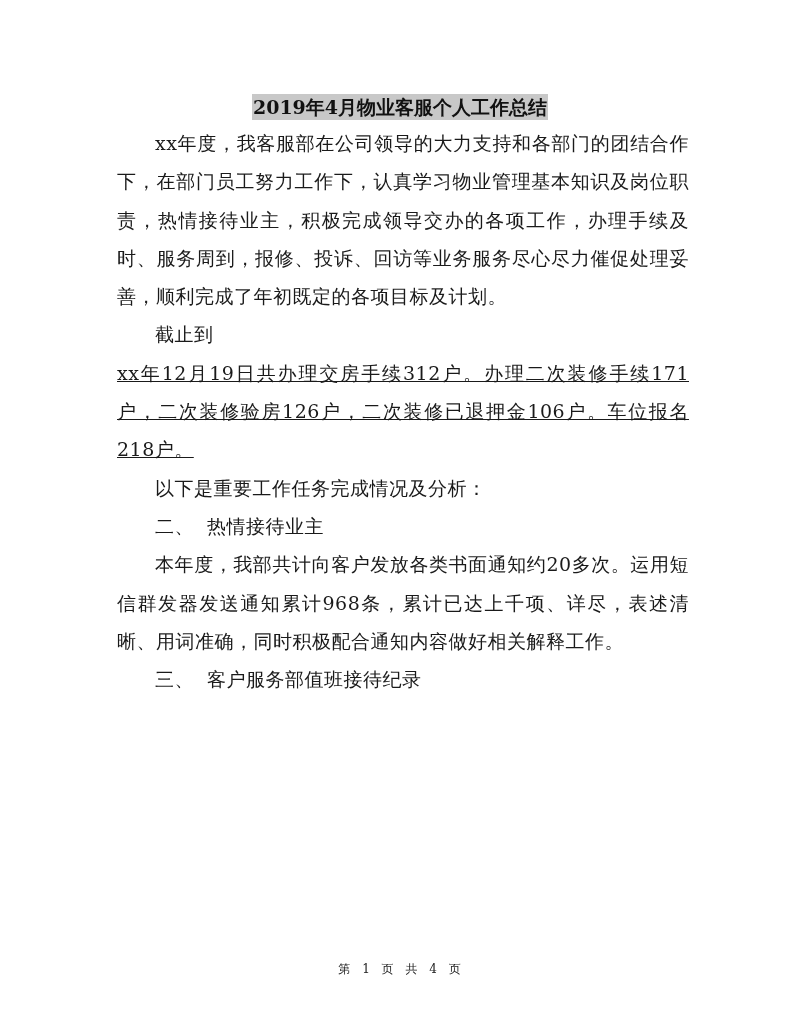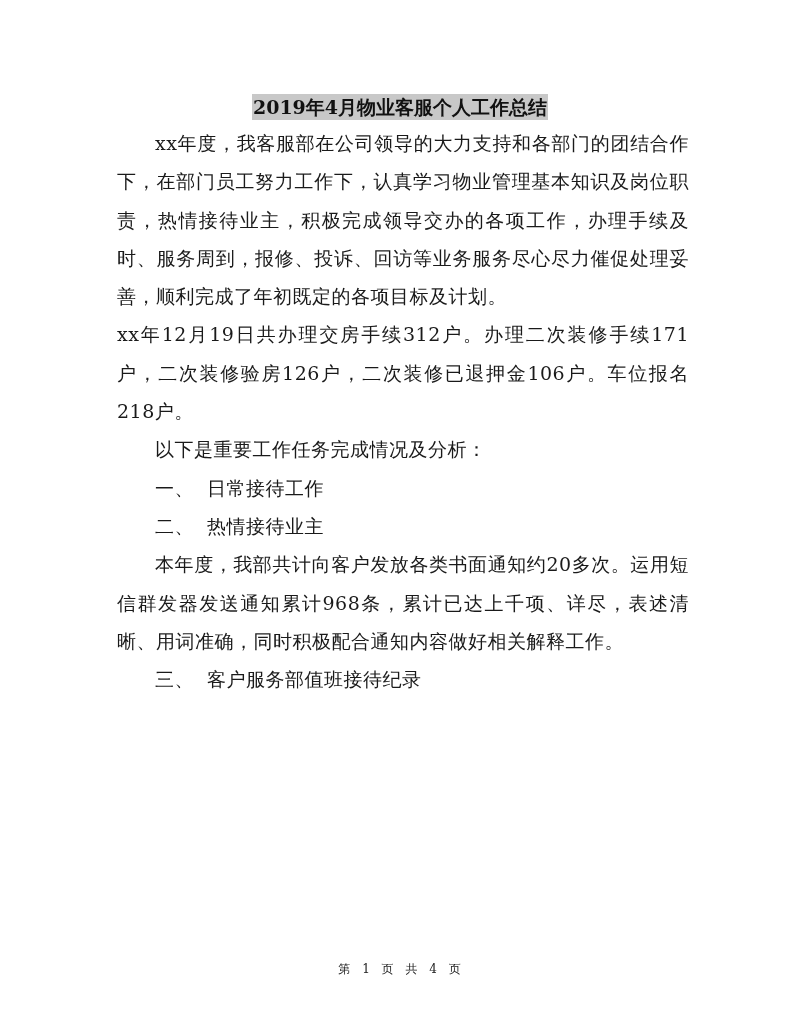--- a/index.html
+++ b/index.html
@@ -50,20 +50,21 @@
       line-height: 38.3px;
       letter-spacing: 0.5px;
       text-align: justify;
     }
     .para {
       margin: 0;
       text-indent: 2em;
     }
     .para.noindent {
       text-indent: 0;
+      text-decoration: underline;
     }
     .heading {
       margin: 0;
       text-indent: 2em;
       white-space: pre;
     }
     .footer {
       position: absolute;
       top: 961px;
       left: 0;
@@ -79,23 +80,23 @@
 <body>
 
 <div class="page">
 
   <div class="title-wrap">
     <span class="title">2019年4月物业客服个人工作总结</span>
   </div>
 
   <div class="body">
     <p class="para">xx年度，我客服部在公司领导的大力支持和各部门的团结合作下，在部门员工努力工作下，认真学习物业管理基本知识及岗位职责，热情接待业主，积极完成领导交办的各项工作，办理手续及时、服务周到，报修、投诉、回访等业务服务尽心尽力催促处理妥善，顺利完成了年初既定的各项目标及计划。</p>
+    <p class="para">截止到</p>
     <p class="para noindent">xx年12月19日共办理交房手续312户。办理二次装修手续171户，二次装修验房126户，二次装修已退押金106户。车位报名218户。</p>
     <p class="para">以下是重要工作任务完成情况及分析：</p>
-    <p class="heading">一、  日常接待工作</p>
     <p class="heading">二、  热情接待业主</p>
     <p class="para">本年度，我部共计向客户发放各类书面通知约20多次。运用短信群发器发送通知累计968条，累计已达上千项、详尽，表述清晰、用词准确，同时积极配合通知内容做好相关解释工作。</p>
     <p class="heading">三、  客户服务部值班接待纪录</p>
   </div>
 
   <div class="footer">
     <span>第 1 页 共 4 页</span>
   </div>
 
 </div>

